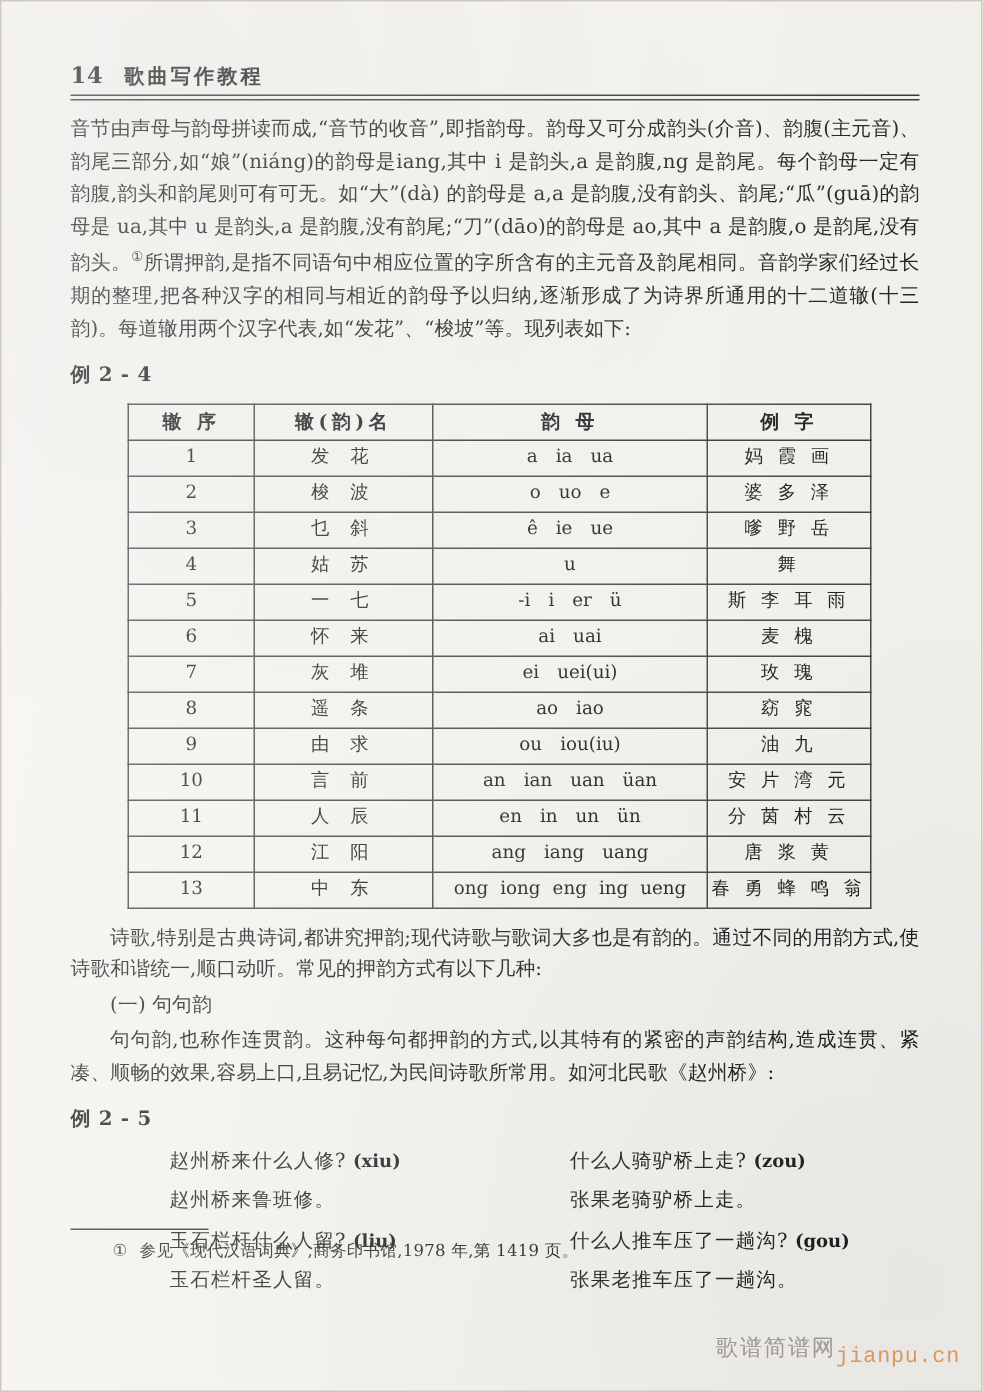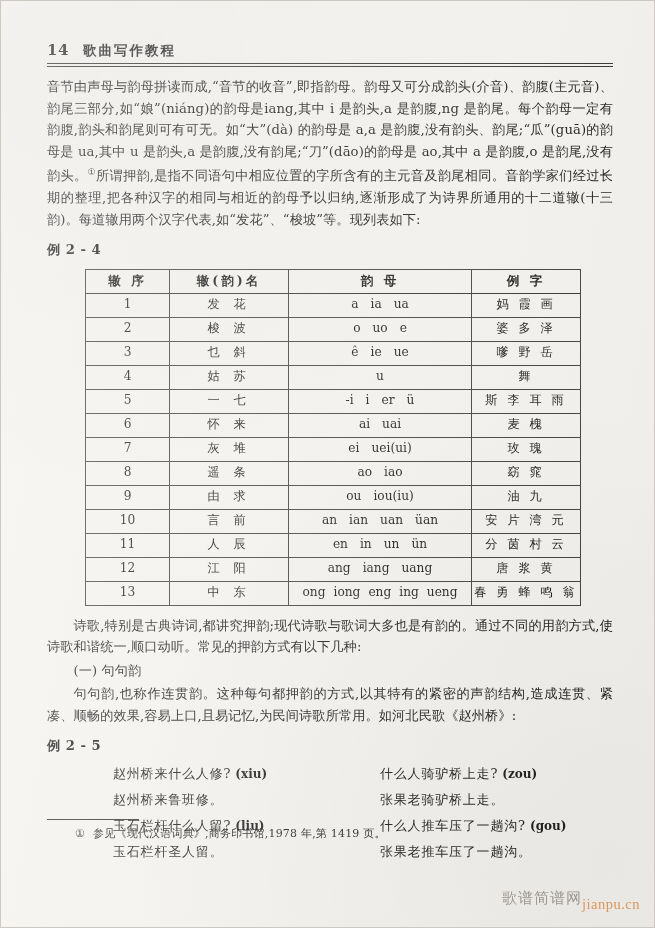--- a/index.html
+++ b/index.html
@@ -202,21 +202,21 @@
     gap: 0;
     opacity: 0.85;
   }
   .watermark .wm-cn {
     font-family: "DejaVu Serif", "Liberation Serif", serif;
     font-size: 15px;
     color: #8e8a84;
     letter-spacing: 1px;
   }
   .watermark .wm-en {
-    font-family: Liberation Serif, serif;
+    font-family: Liberation Mono, monospace;
     font-size: 14.5px;
     color: #d98a45;
     letter-spacing: 0.5px;
     margin-top: 13px;
   }
 </style>
 </head>
 <body>
 
 <div class="page">

